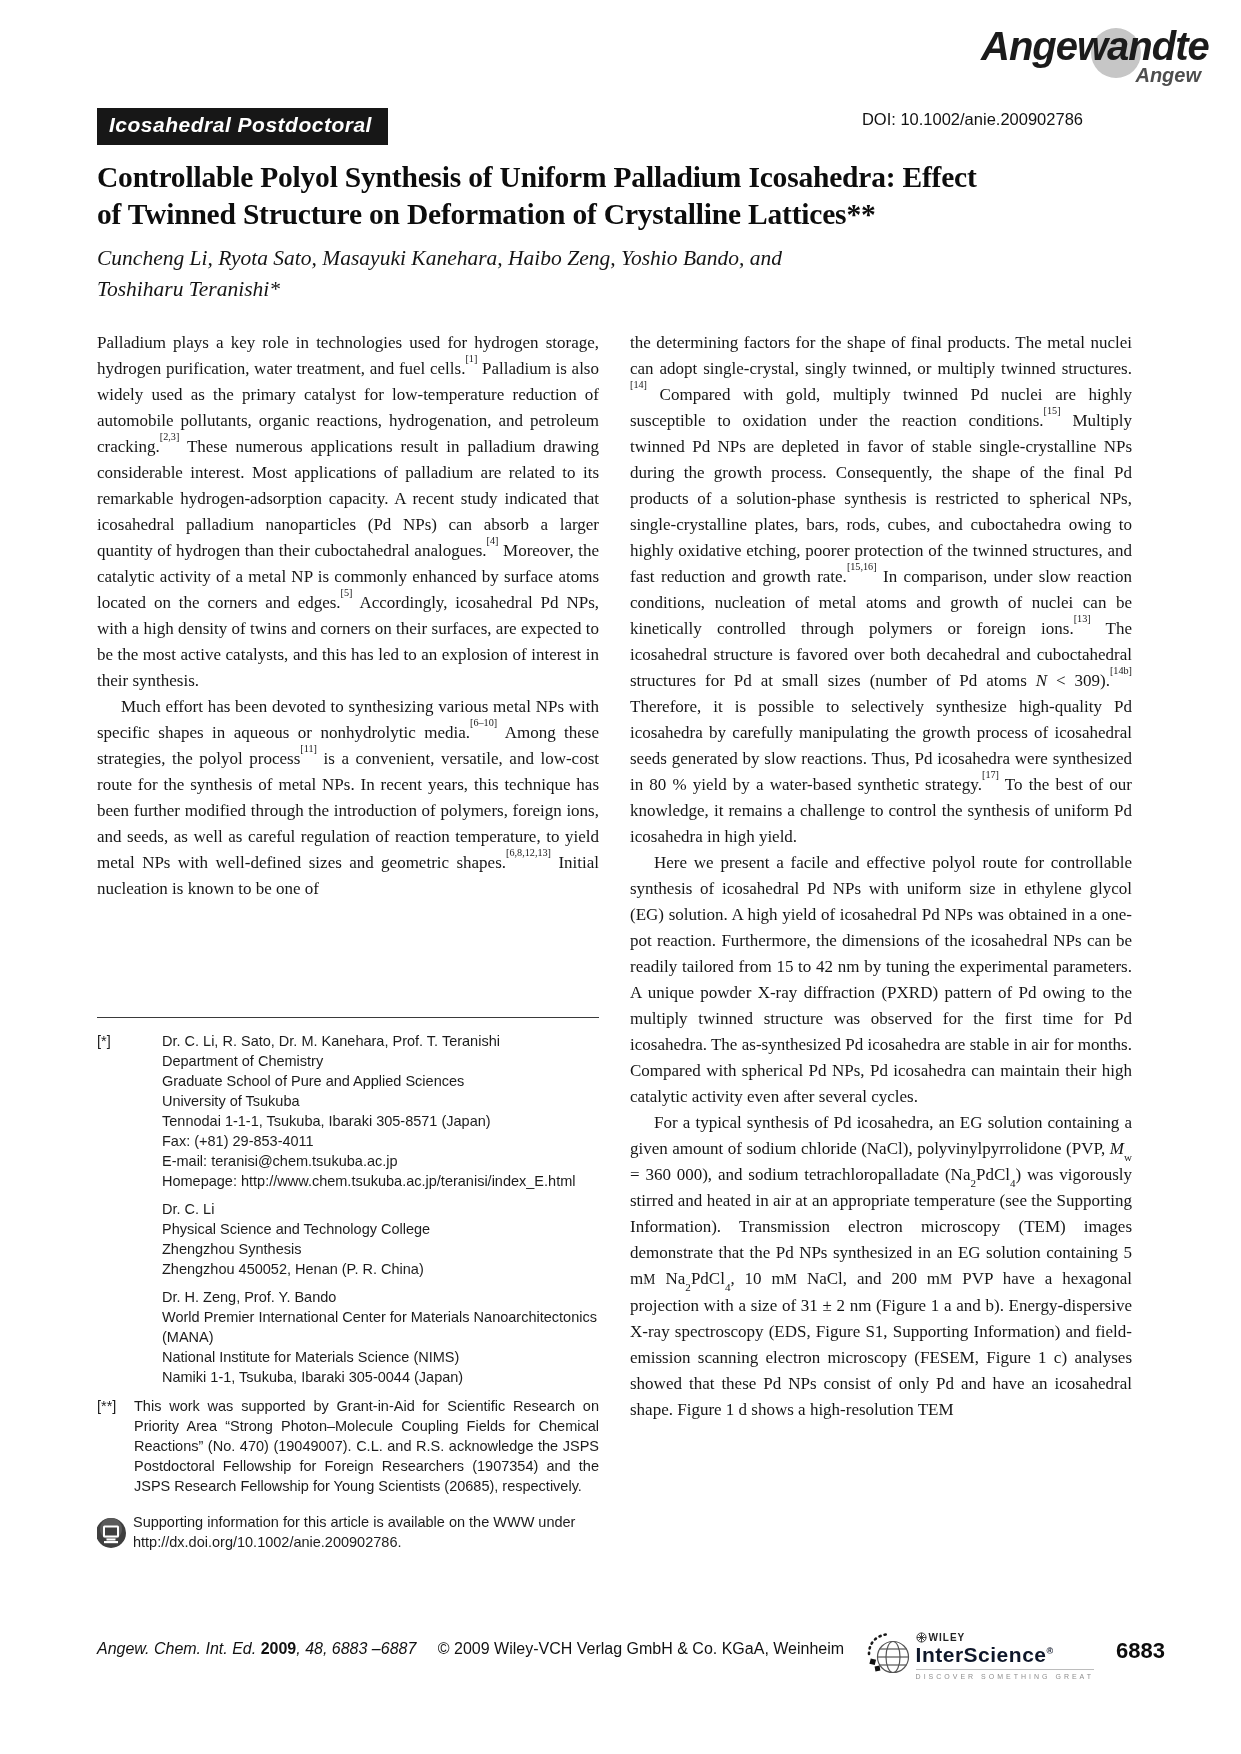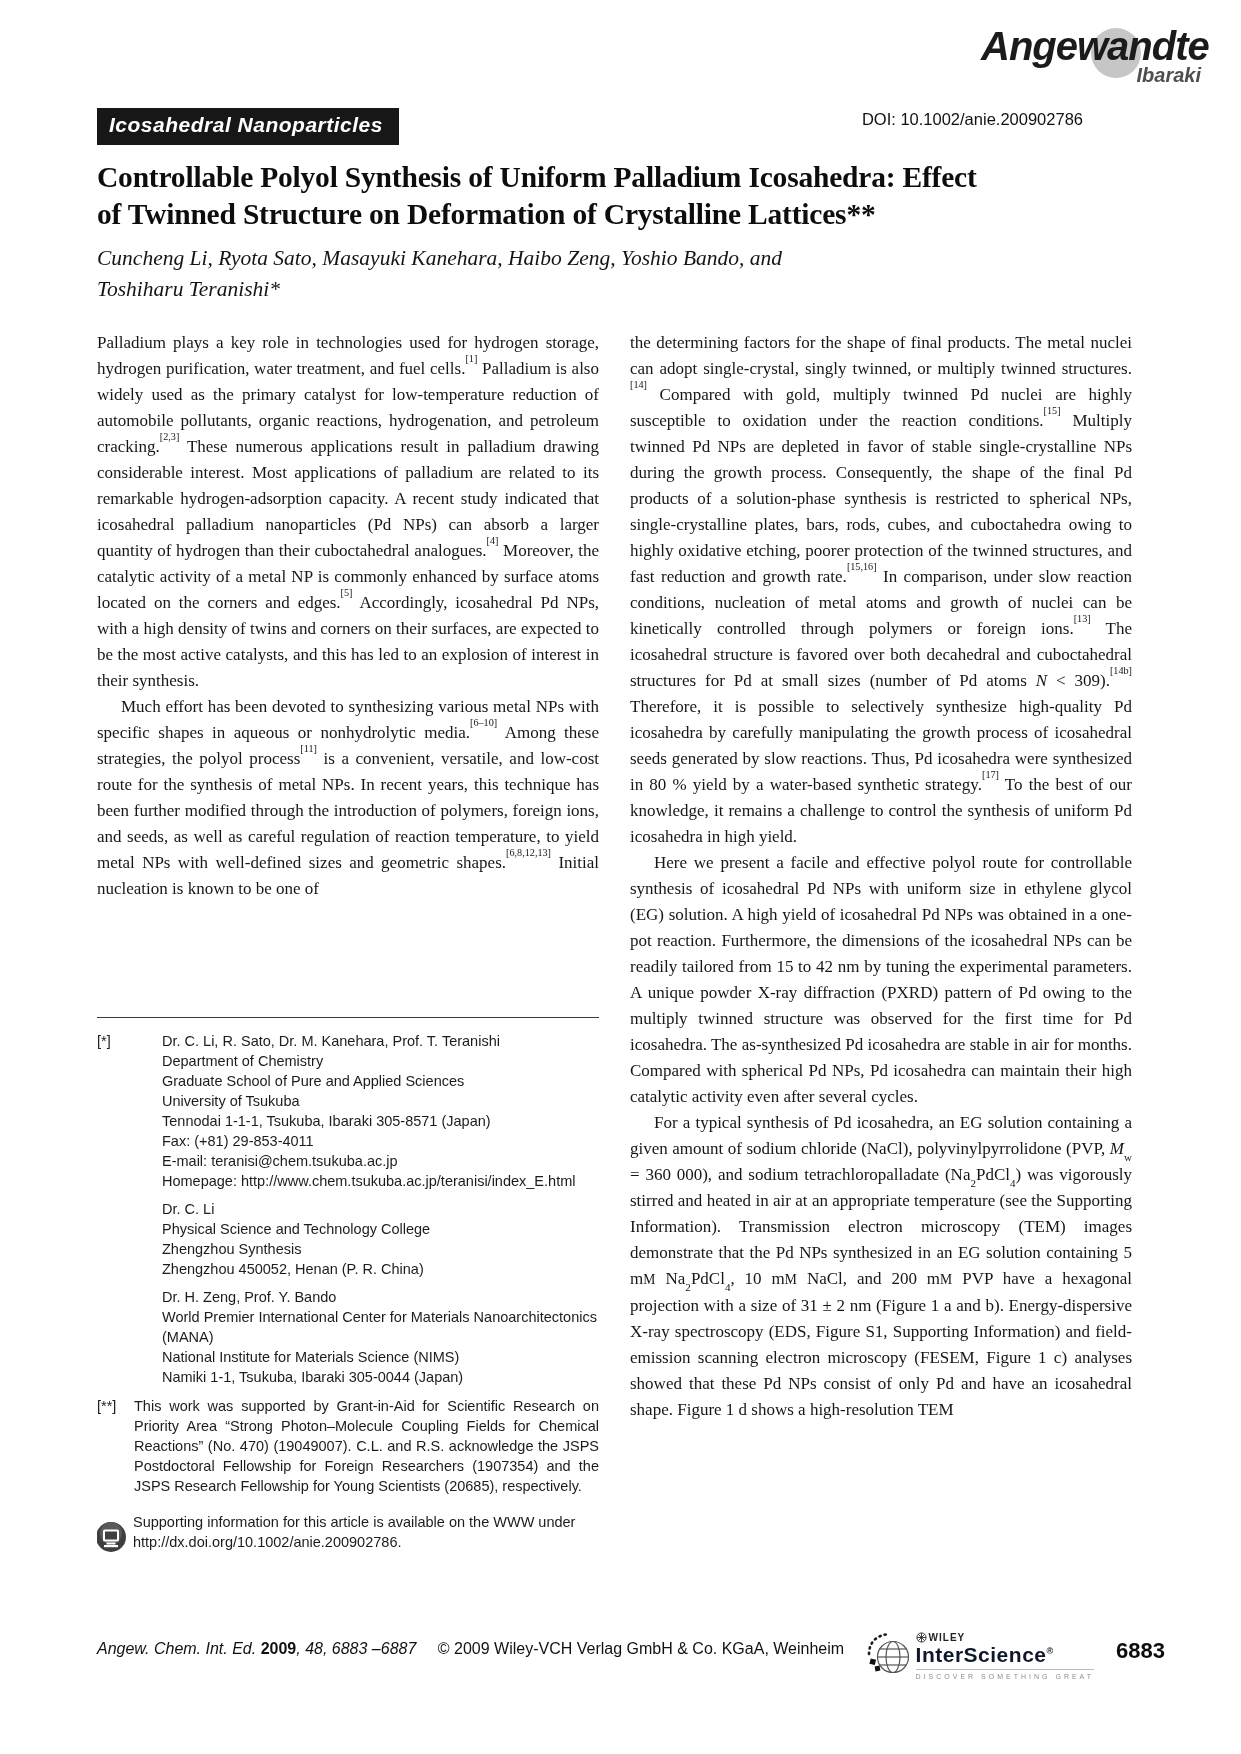--- a/index.html
+++ b/index.html
@@ -41,21 +41,21 @@
   
   .fnblock{margin-top:auto;font-family:"Liberation Sans",sans-serif;font-size:14.5px;
            line-height:20px;color:#1c1c1c;}
   .fn-rule{border:none;border-top:1.5px solid #3a3a3a;margin:0 0 13px 0;}
   .fn-row{display:flex;margin-bottom:9px;}
   .fn-label{flex:0 0 37px;}
   .fn-content{flex:1;}
   .fn-group{margin-bottom:8px;margin-left:28px;}
   .fn-group:last-child{margin-bottom:0;}
   .fn-just{text-align:justify;}
-  .si-row{display:flex;align-items:flex-end;margin-top:16px;}
+  .si-row{display:flex;align-items:center;margin-top:16px;}
   .si-icon{flex:0 0 30px;width:30px;height:30px;margin:2px 7px 0 -1px;}
 
   
   .footer{position:absolute;left:97px;top:1632px;width:1068px;display:flex;
           align-items:flex-start;font-family:"Liberation Sans",sans-serif;font-size:16px;color:#111;}
   .footer-citation{font-style:italic;padding-top:8px;white-space:nowrap;}
   .footer-citation b{font-style:normal;font-weight:bold;}
   .footer-copy{margin:0 auto;padding-top:8px;white-space:nowrap;}
   .is-logo{display:flex;align-items:flex-start;margin-right:22px;}
   .is-globe{width:46px;height:44px;margin-right:4px;}
@@ -70,26 +70,26 @@
   .page-number{font-size:22px;font-weight:bold;padding-top:6px;color:#0c0c0c;}
 </style>
 </head>
 <body>
 
 <div class="page">
 
   <div class="logo">
     <div class="logo-circle"></div>
     <div class="logo-brand">Angewandte</div>
-    <div class="logo-sub">Ibaraki</div>
+    <div class="logo-sub">Angew</div>
   </div>
 
   <div class="doi">DOI: 10.1002/anie.200902786</div>
 
-  <div class="badge">Icosahedral Nanoparticles</div>
+  <div class="badge">Icosahedral Postdoctoral</div>
 
   <div class="title">
     <div>Controllable Polyol Synthesis of Uniform Palladium Icosahedra: Effect</div>
     <div>of Twinned Structure on Deformation of Crystalline Lattices**</div>
   </div>
 
   <div class="authors">
     <div>Cuncheng Li, Ryota Sato, Masayuki Kanehara, Haibo Zeng, Yoshio Bando, and</div>
     <div>Toshiharu Teranishi*</div>
   </div>

